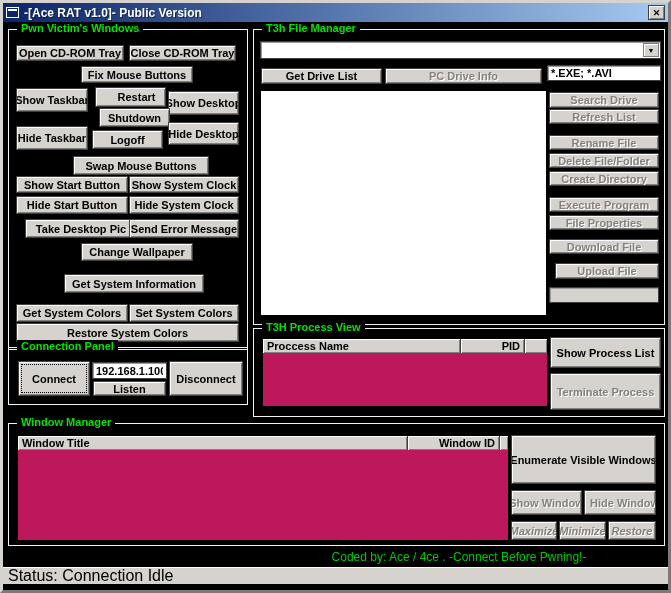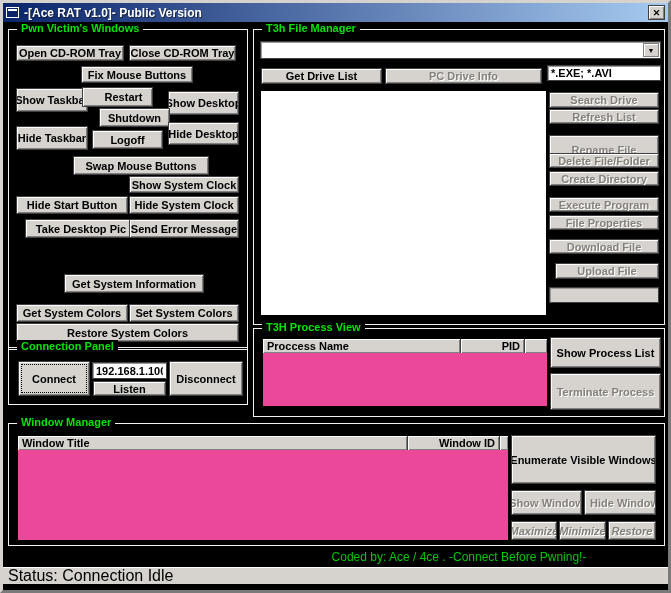--- a/index.html
+++ b/index.html
@@ -41,21 +41,21 @@
     box-shadow:inset 1px 1px 0 #9a9a9a;
     font-size:11px;font-weight:bold;color:#000;padding:0 3px;margin:0;
   }
   .combo{position:absolute;background:#fff;border:1px solid #404040;box-shadow:inset 1px 1px 0 #9a9a9a;}
   .combo-arrow{
     position:absolute;right:1px;top:1px;bottom:1px;width:16px;background:#d6d3ce;
     border:1px solid #808080;box-shadow:inset 1px 1px 0 #fff;
     display:flex;align-items:center;justify-content:center;font-size:7px;color:#000;
   }
   .list{position:absolute;background:#fff;border:1px solid #000;}
-  .listview{position:absolute;background:#ec4899;border:1px solid #000;overflow:hidden;}
+  .listview{position:absolute;background:#be185d;border:1px solid #000;overflow:hidden;}
   .lv-head{display:flex;height:14px;background:#d6d3ce;}
   .lv-col{
     background:#d6d3ce;border-right:1px solid #404040;
     box-shadow:inset 1px 1px 0 #fff,inset -1px -1px 0 #808080;
     font-size:11px;font-weight:bold;color:#000;
     display:flex;align-items:center;padding:0 4px;white-space:nowrap;overflow:hidden;
   }
   .lv-col.right{justify-content:flex-end;}
   .lv-fill{flex:1;border-right:none;}
   .sunkbox{position:absolute;background:#d6d3ce;border:1px solid #404040;box-shadow:inset 1px 1px 0 #9a9a9a;}
@@ -78,32 +78,34 @@
         <span>✕</span>
       </button>
   </div>
 
   <div class="group" style="left:5px;top:26px;width:240px;height:321px;">
     <span class="glabel">Pwn Victim's Windows</span>
     <div class="btn" style="left:7px;top:15px;width:108px;height:16px;">Open CD-ROM Tray</div>
     <div class="btn" style="left:120px;top:15px;width:107px;height:16px;">Close CD-ROM Tray</div>
     <div class="btn" style="left:72px;top:36px;width:112px;height:17px;">Fix Mouse Buttons</div>
     <div class="btn" style="left:7px;top:58px;width:72px;height:24px;">Show Taskbar</div>
-    <div class="btn" style="left:73px;top:57px;width:71px;height:20px;padding-left:12px;">Restart</div>
+    <div class="btn" style="left:86px;top:57px;width:71px;height:20px;padding-left:12px;">Restart</div>
     <div class="btn" style="left:159px;top:61px;width:71px;height:24px;">Show Desktop</div>
     <div class="btn" style="left:83px;top:78px;width:71px;height:19px;margin-left:7px;">Shutdown</div>
     <div class="btn" style="left:7px;top:96px;width:72px;height:24px;">Hide Taskbar</div>
     <div class="btn" style="left:83px;top:100px;width:71px;height:19px;">Logoff</div>
     <div class="btn" style="left:159px;top:92px;width:71px;height:23px;">Hide Desktop</div>
     <div class="btn" style="left:64px;top:126px;width:136px;height:19px;">Swap Mouse Buttons</div>
+    <div class="btn" style="left:7px;top:146px;width:112px;height:17px;">Show Start Button</div>
     <div class="btn" style="left:120px;top:146px;width:110px;height:17px;">Show System Clock</div>
     <div class="btn" style="left:7px;top:166px;width:112px;height:18px;">Hide Start Button</div>
     <div class="btn" style="left:120px;top:166px;width:110px;height:18px;">Hide System Clock</div>
     <div class="btn" style="left:7px;top:189px;width:112px;height:19px;margin-left:9px;">Take Desktop Pic</div>
     <div class="btn" style="left:120px;top:189px;width:110px;height:19px;">Send Error Message</div>
+    <div class="btn" style="left:72px;top:213px;width:112px;height:18px;">Change Wallpaper</div>
     <div class="btn" style="left:55px;top:244px;width:140px;height:19px;">Get System Information</div>
     <div class="btn" style="left:7px;top:274px;width:112px;height:18px;">Get System Colors</div>
     <div class="btn" style="left:120px;top:274px;width:110px;height:18px;">Set System Colors</div>
     <div class="btn" style="left:7px;top:293px;width:223px;height:19px;">Restore System Colors</div>
   </div>
 
   <div class="group" style="left:5px;top:344px;width:240px;height:58px;">
     <span class="glabel">Connection Panel</span>
     <div class="btn focusbtn" style="left:9px;top:13px;width:72px;height:35px;">Connect</div>
     <input class="field" style="left: 83px; top: 14px; width: 75px; height: 17px;" value="192.168.1.100">
@@ -118,21 +120,21 @@
       <div class="combo-arrow">
           <span>▼</span>
         </div>
     </div>
     <div class="btn" style="left:7px;top:38px;width:121px;height:16px;">Get Drive List</div>
     <div class="btn dis" style="left:131px;top:38px;width:157px;height:16px;">PC Drive Info</div>
     <input class="field" style="left: 293px; top: 35px; width: 114px; height: 16px;" value="*.EXE; *.AVI">
     <div class="list" style="left:6px;top:60px;width:287px;height:226px;"></div>
     <div class="btn dis" style="left:295px;top:62px;width:110px;height:16px;">Search Drive</div>
     <div class="btn dis" style="left:295px;top:79px;width:110px;height:15px;">Refresh List</div>
-    <div class="btn dis" style="left:295px;top:105px;width:110px;height:30px;">Rename File</div>
+    <div class="btn dis" style="left:295px;top:105px;width:110px;height:15px;">Rename File</div>
     <div class="btn dis" style="left:295px;top:123px;width:110px;height:15px;">Delete File/Folder</div>
     <div class="btn dis" style="left:295px;top:141px;width:110px;height:15px;">Create Directory</div>
     <div class="btn dis" style="left:295px;top:167px;width:110px;height:15px;">Execute Program</div>
     <div class="btn dis" style="left:295px;top:185px;width:110px;height:15px;">File Properties</div>
     <div class="btn dis" style="left:295px;top:209px;width:110px;height:15px;">Download File</div>
     <div class="btn dis" style="left:301px;top:233px;width:104px;height:16px;">Upload File</div>
     <div class="sunkbox" style="left:295px;top:257px;width:110px;height:16px;"></div>
   </div>
 
   <div class="group" style="left:250px;top:325px;width:412px;height:89px;">

